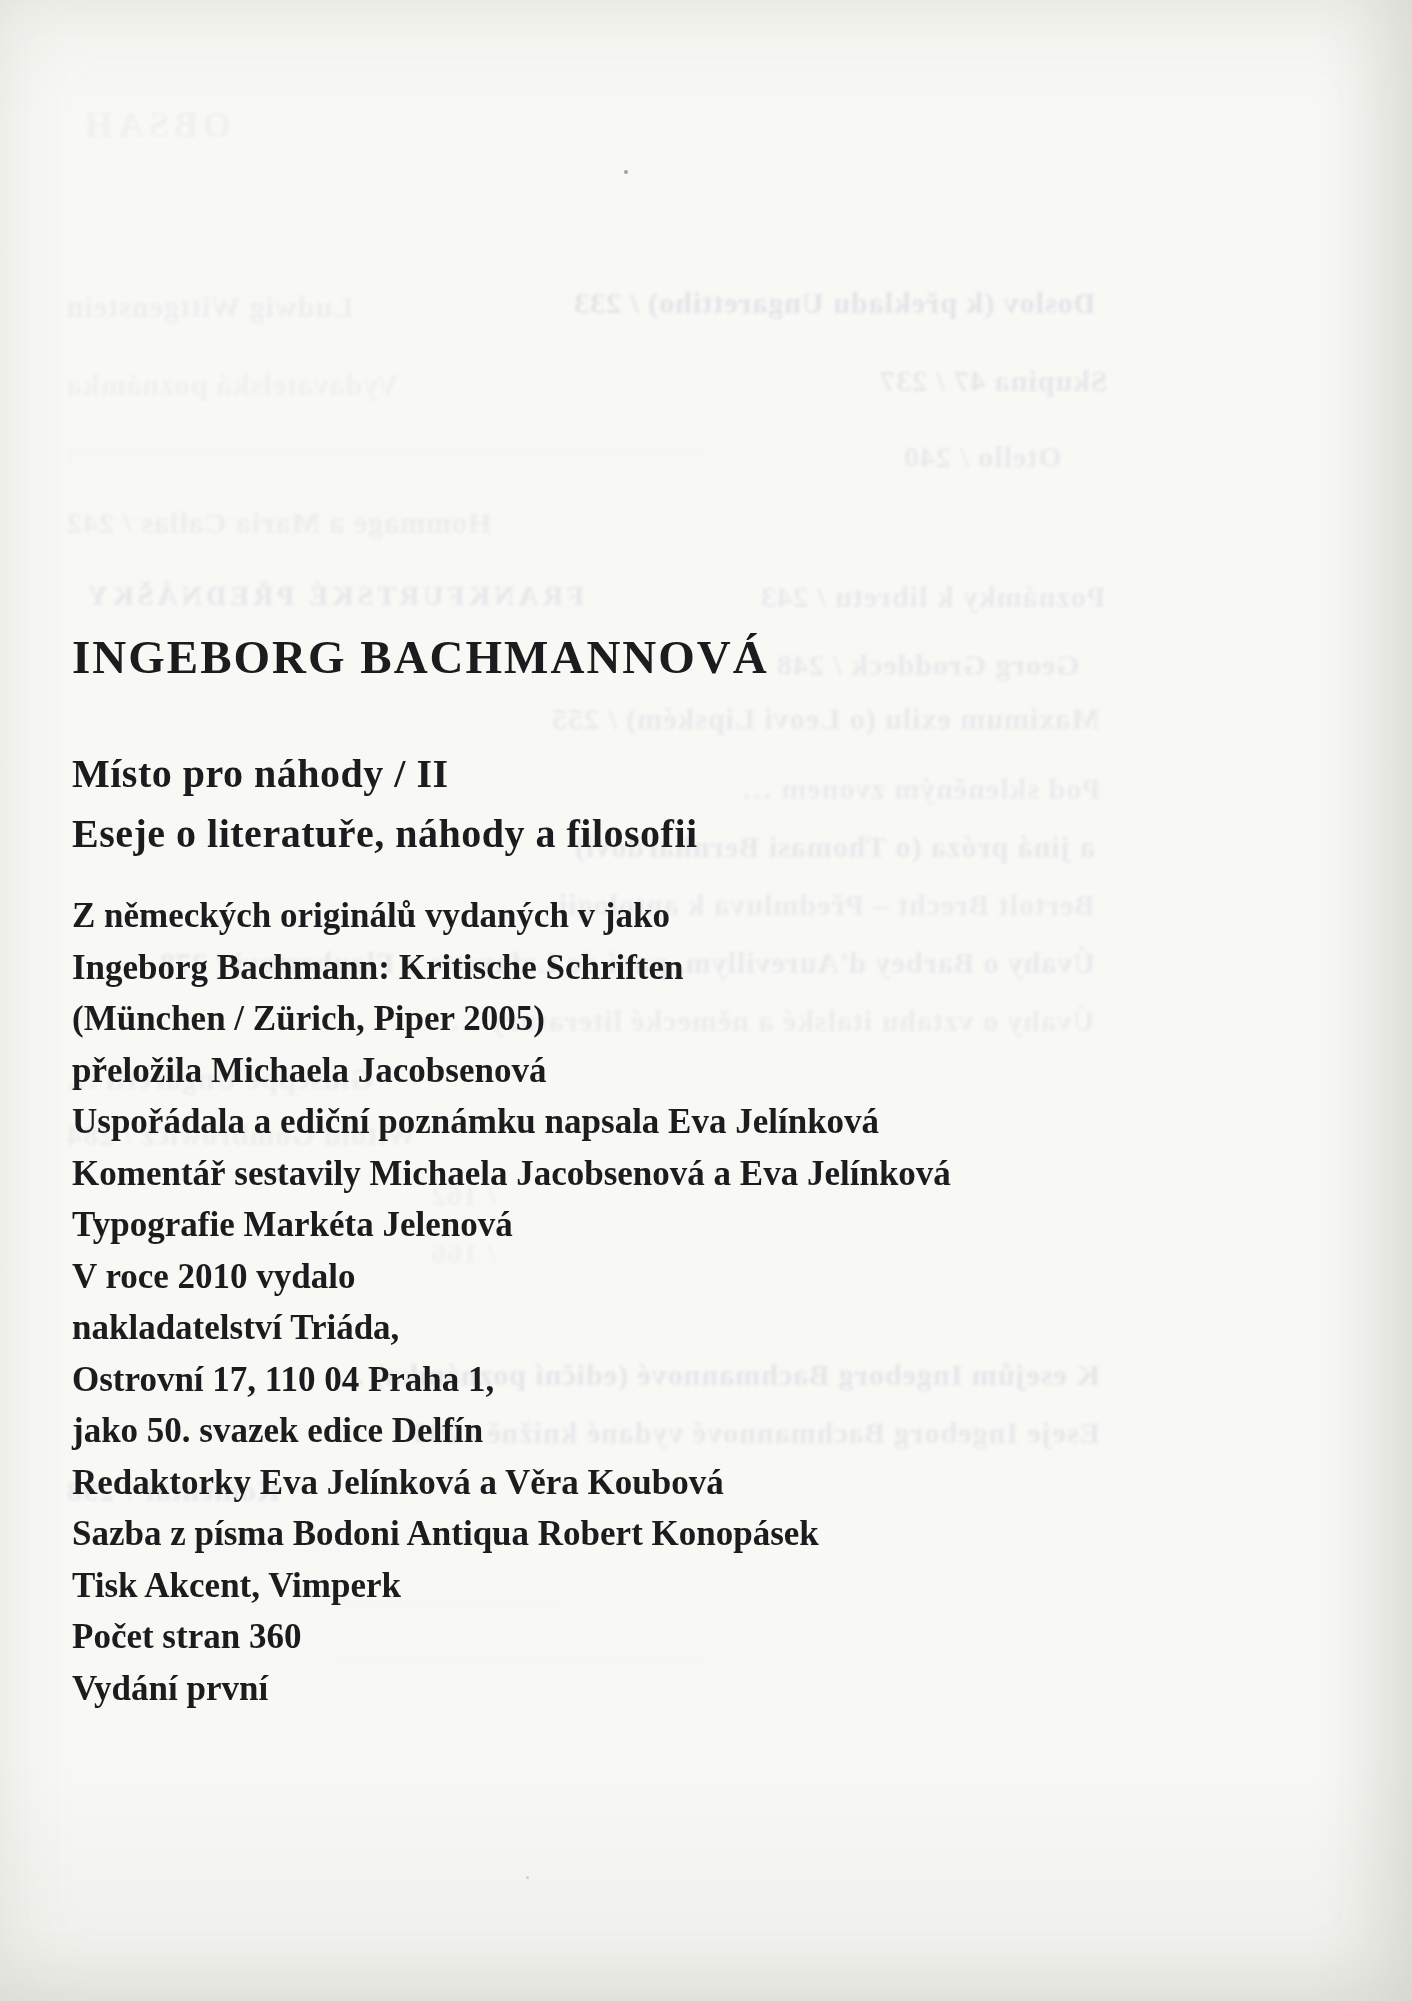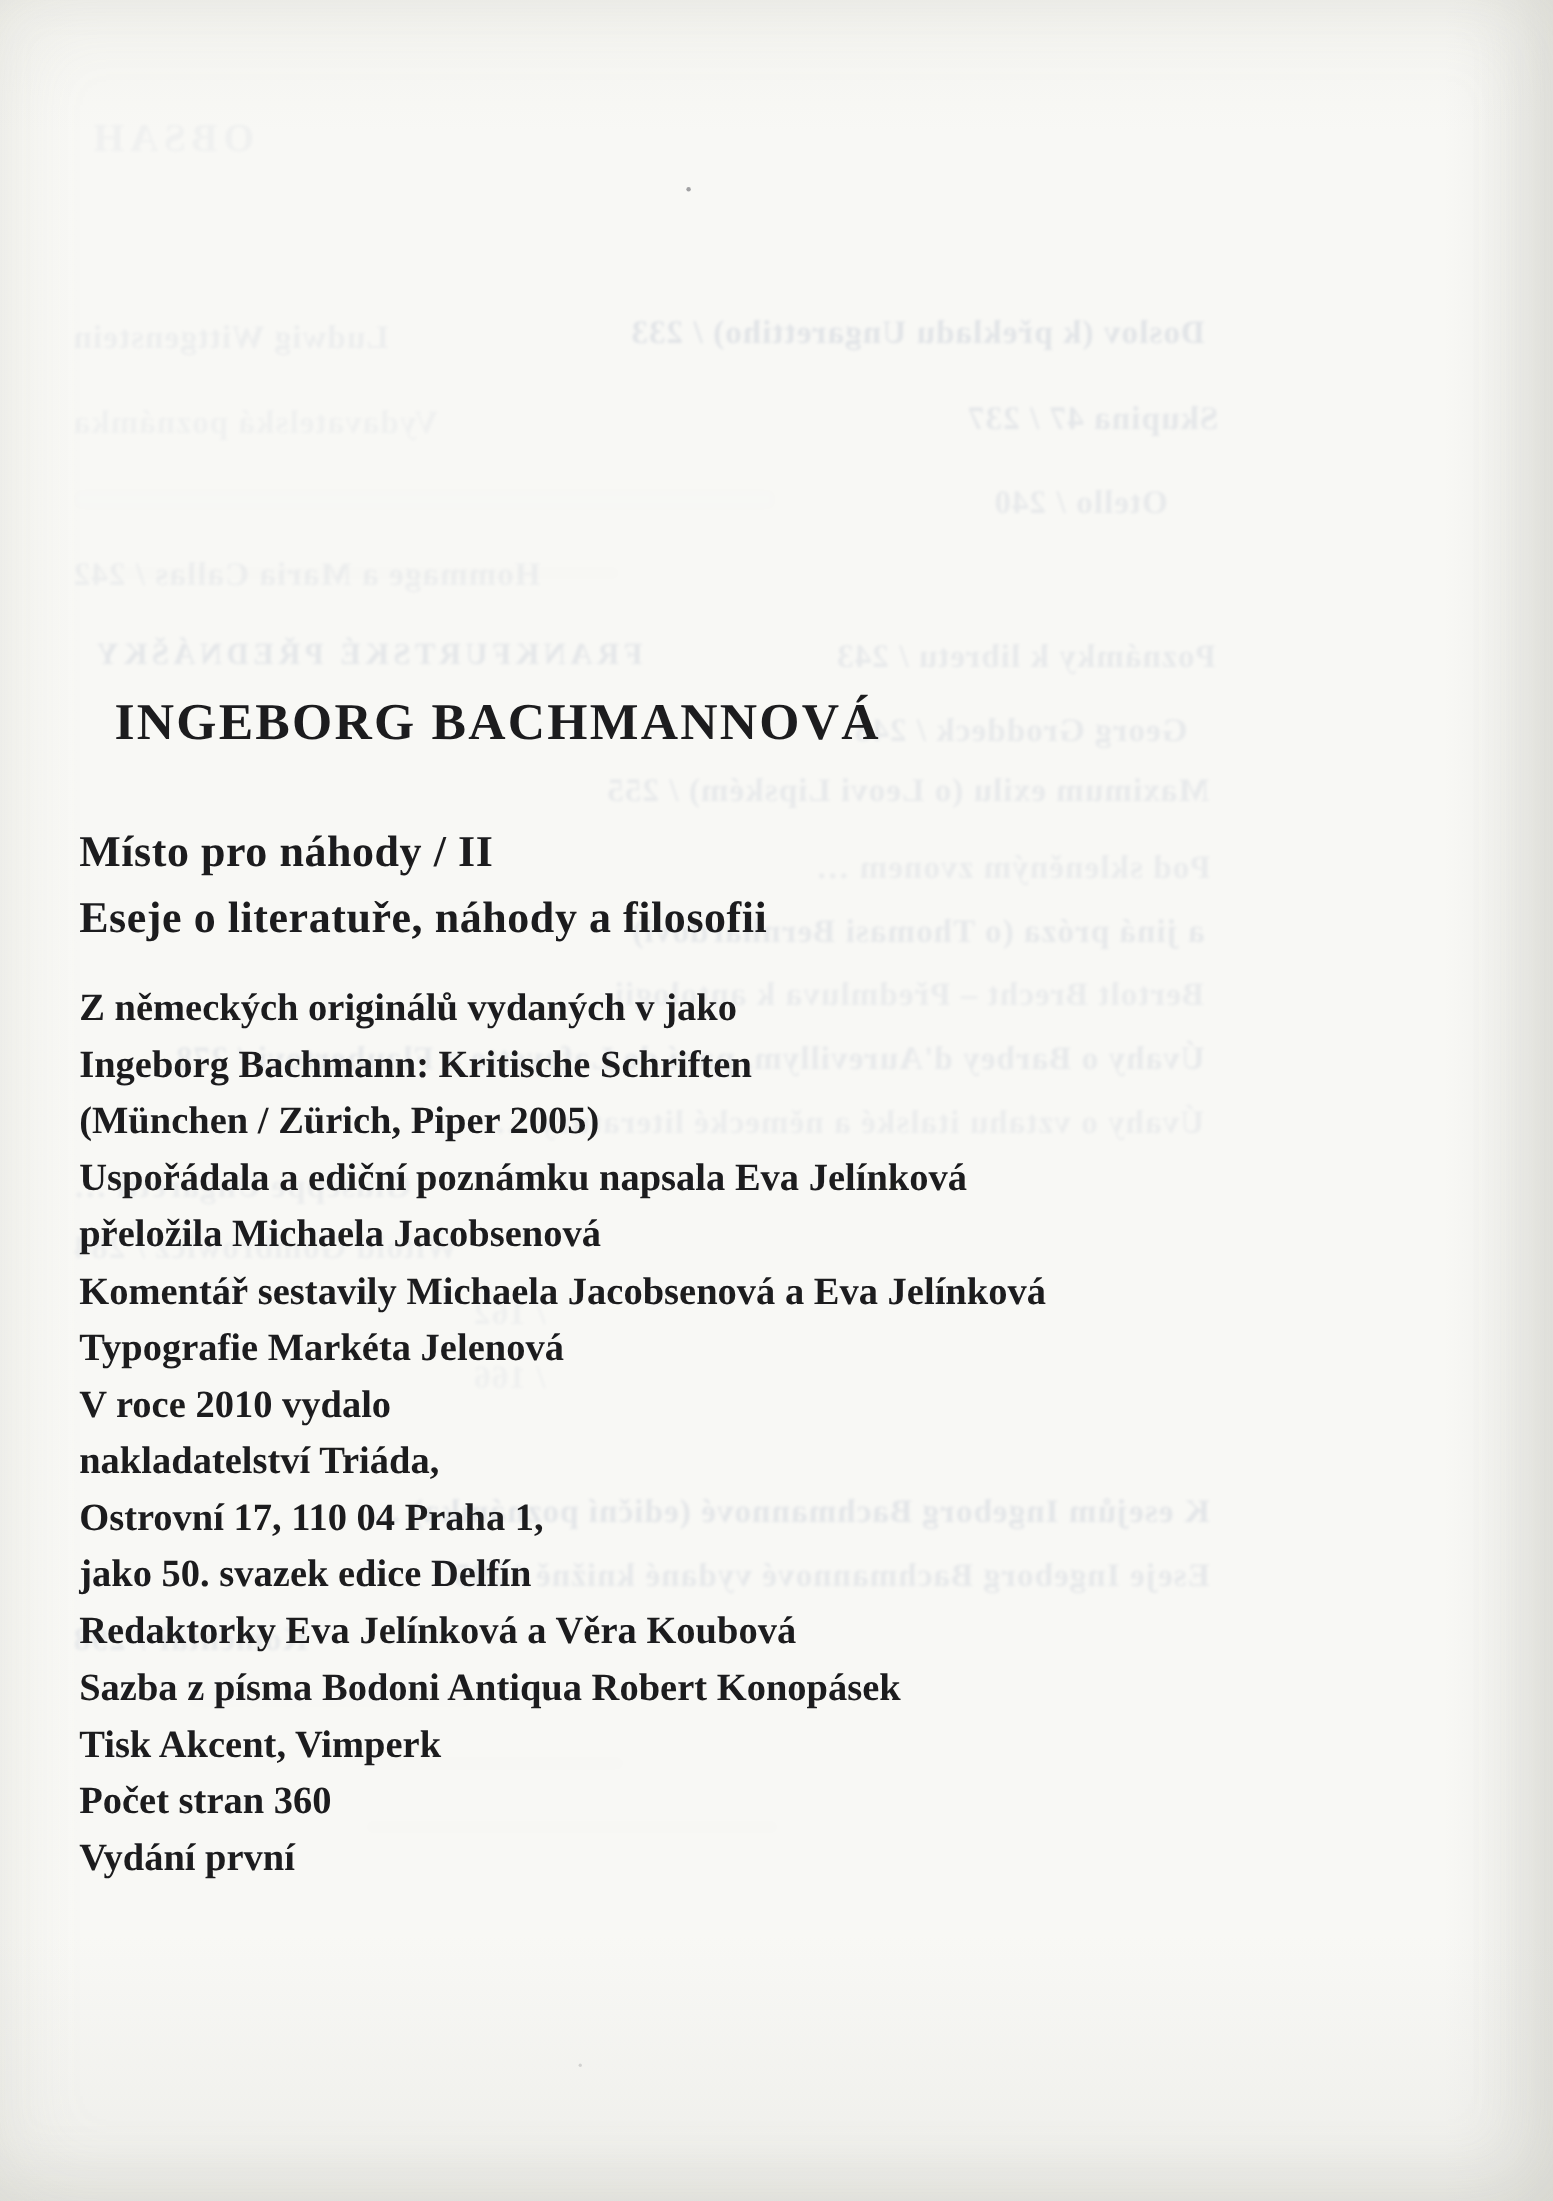--- a/index.html
+++ b/index.html
@@ -37,21 +37,20 @@
     border-radius:6px;
     pointer-events:none;
   }
 
   
   .ink{color:#1c1c1e;}
   .page-title{
     position:absolute;left:72px;top:630px;
     font-size:47px;font-weight:bold;letter-spacing:2px;
     white-space:nowrap;
-    margin-left:32px;
   }
   .subtitle{
     position:absolute;left:72px;
     font-size:40px;font-weight:bold;letter-spacing:0.5px;
     white-space:nowrap;
     margin-top:28px;
   }
   #subtitle1{top:722px;}
   #subtitle2{top:782px;}
   .colophon{
@@ -100,22 +99,22 @@
 
 <div class="page-title ink">INGEBORG BACHMANNOVÁ</div>
 
 <div id="subtitle1" class="subtitle ink">Místo pro náhody / II</div>
 <div id="subtitle2" class="subtitle ink">Eseje o literatuře, náhody a filosofii</div>
 
 <div class="colophon ink">
   <div>Z německých originálů vydaných v jako</div>
   <div>Ingeborg Bachmann: Kritische Schriften</div>
   <div>(München / Zürich, Piper 2005)</div>
+  <div>přeložila Michaela Jacobsenová</div>
   <div>Uspořádala a ediční poznámku napsala Eva Jelínková</div>
-  <div>přeložila Michaela Jacobsenová</div>
   <div>Komentář sestavily Michaela Jacobsenová a Eva Jelínková</div>
   <div>Typografie Markéta Jelenová</div>
   <div>V roce 2010 vydalo</div>
   <div>nakladatelství Triáda,</div>
   <div>Ostrovní 17, 110 04 Praha 1,</div>
   <div>jako 50. svazek edice Delfín</div>
   <div>Redaktorky Eva Jelínková a Věra Koubová</div>
   <div>Sazba z písma Bodoni Antiqua Robert Konopásek</div>
   <div>Tisk Akcent, Vimperk</div>
   <div>Počet stran 360</div>

